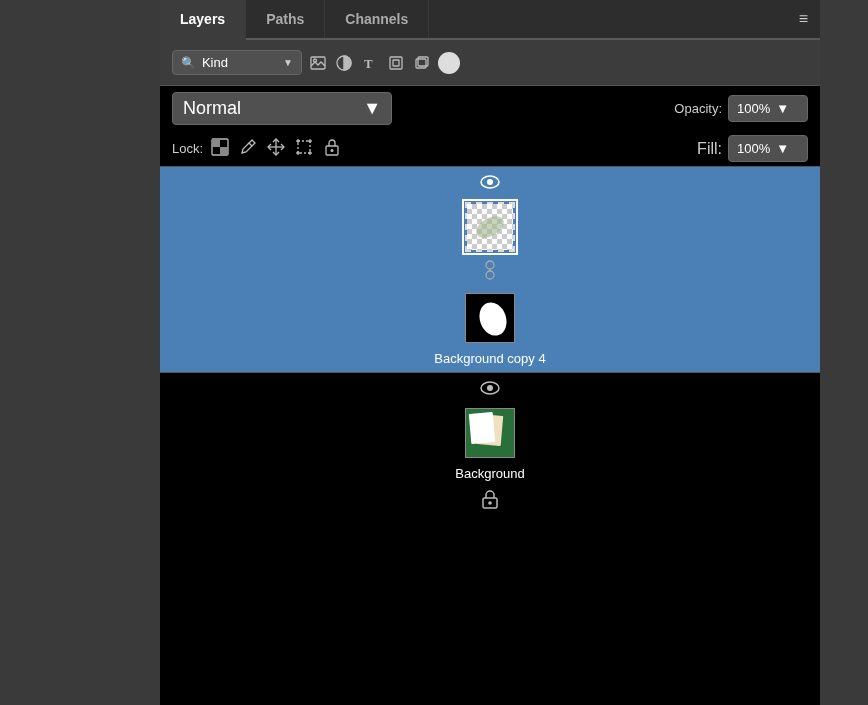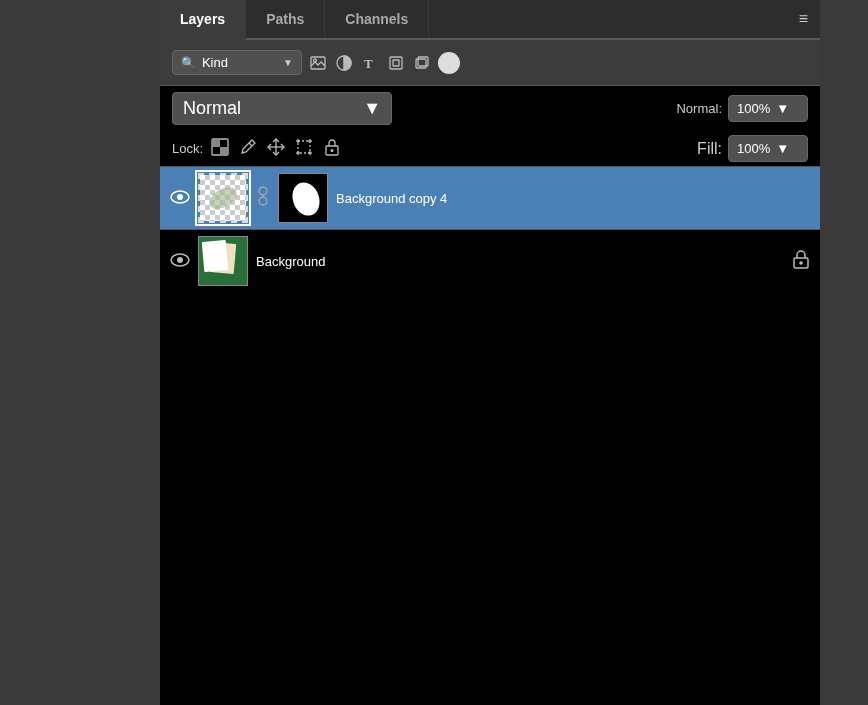--- a/index.html
+++ b/index.html
@@ -239,20 +239,21 @@
       overflow-y: auto;
     }
 
     .layer-item {
       display: flex;
       align-items: center;
       padding: 6px 10px;
       gap: 8px;
       cursor: pointer;
       min-height: 60px;
+      flex-direction: column;
     }
 
     .layer-item.active {
       background: #4a80b5;
     }
 
     .eye-icon {
       color: #ccc;
       font-size: 18px;
       cursor: pointer;
@@ -454,21 +455,21 @@
   </div>
 
   <div class="divider"></div>
 
   <div class="blend-row">
     <div class="blend-dropdown">
       <span>Normal</span>
       <span class="chevron">▼</span>
     </div>
     <div class="opacity-group">
-      <span class="opacity-label">Normal:</span>
+      <span class="opacity-label">Opacity:</span>
       <div class="opacity-dropdown">
         <span>100%</span>
         <span>▼</span>
       </div>
     </div>
   </div>
 
   <div class="lock-row">
     <span class="lock-label">Lock:</span>
 

